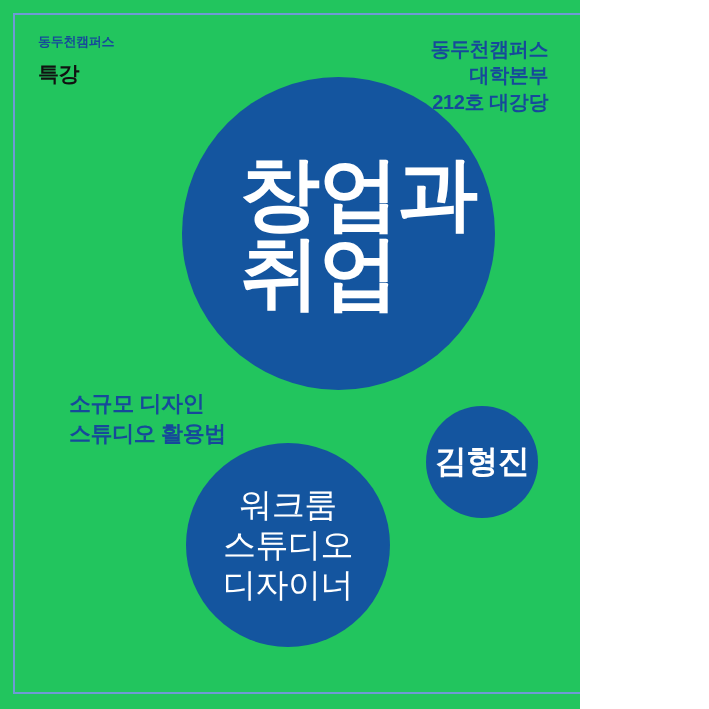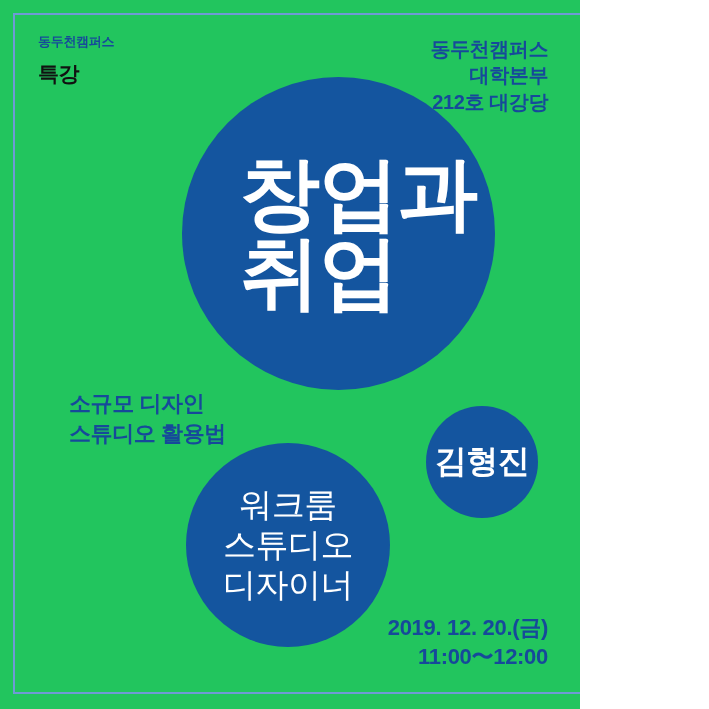--- a/index.html
+++ b/index.html
@@ -179,18 +179,14 @@
   <div class="circle" id="circle-speaker">
     <div class="circle-text">김형진</div>
   </div>
 
   <div class="circle" id="circle-studio">
     <div class="circle-text">워크룸
 스튜디오
 디자이너</div>
   </div>
 
-  <div id="block-datetime">
-    <span class="line">2019. 12. 20.(금)</span>
-    <span class="line">11:00〜12:00</span>
-  </div>
 
 </div>
 
 </body></html>

